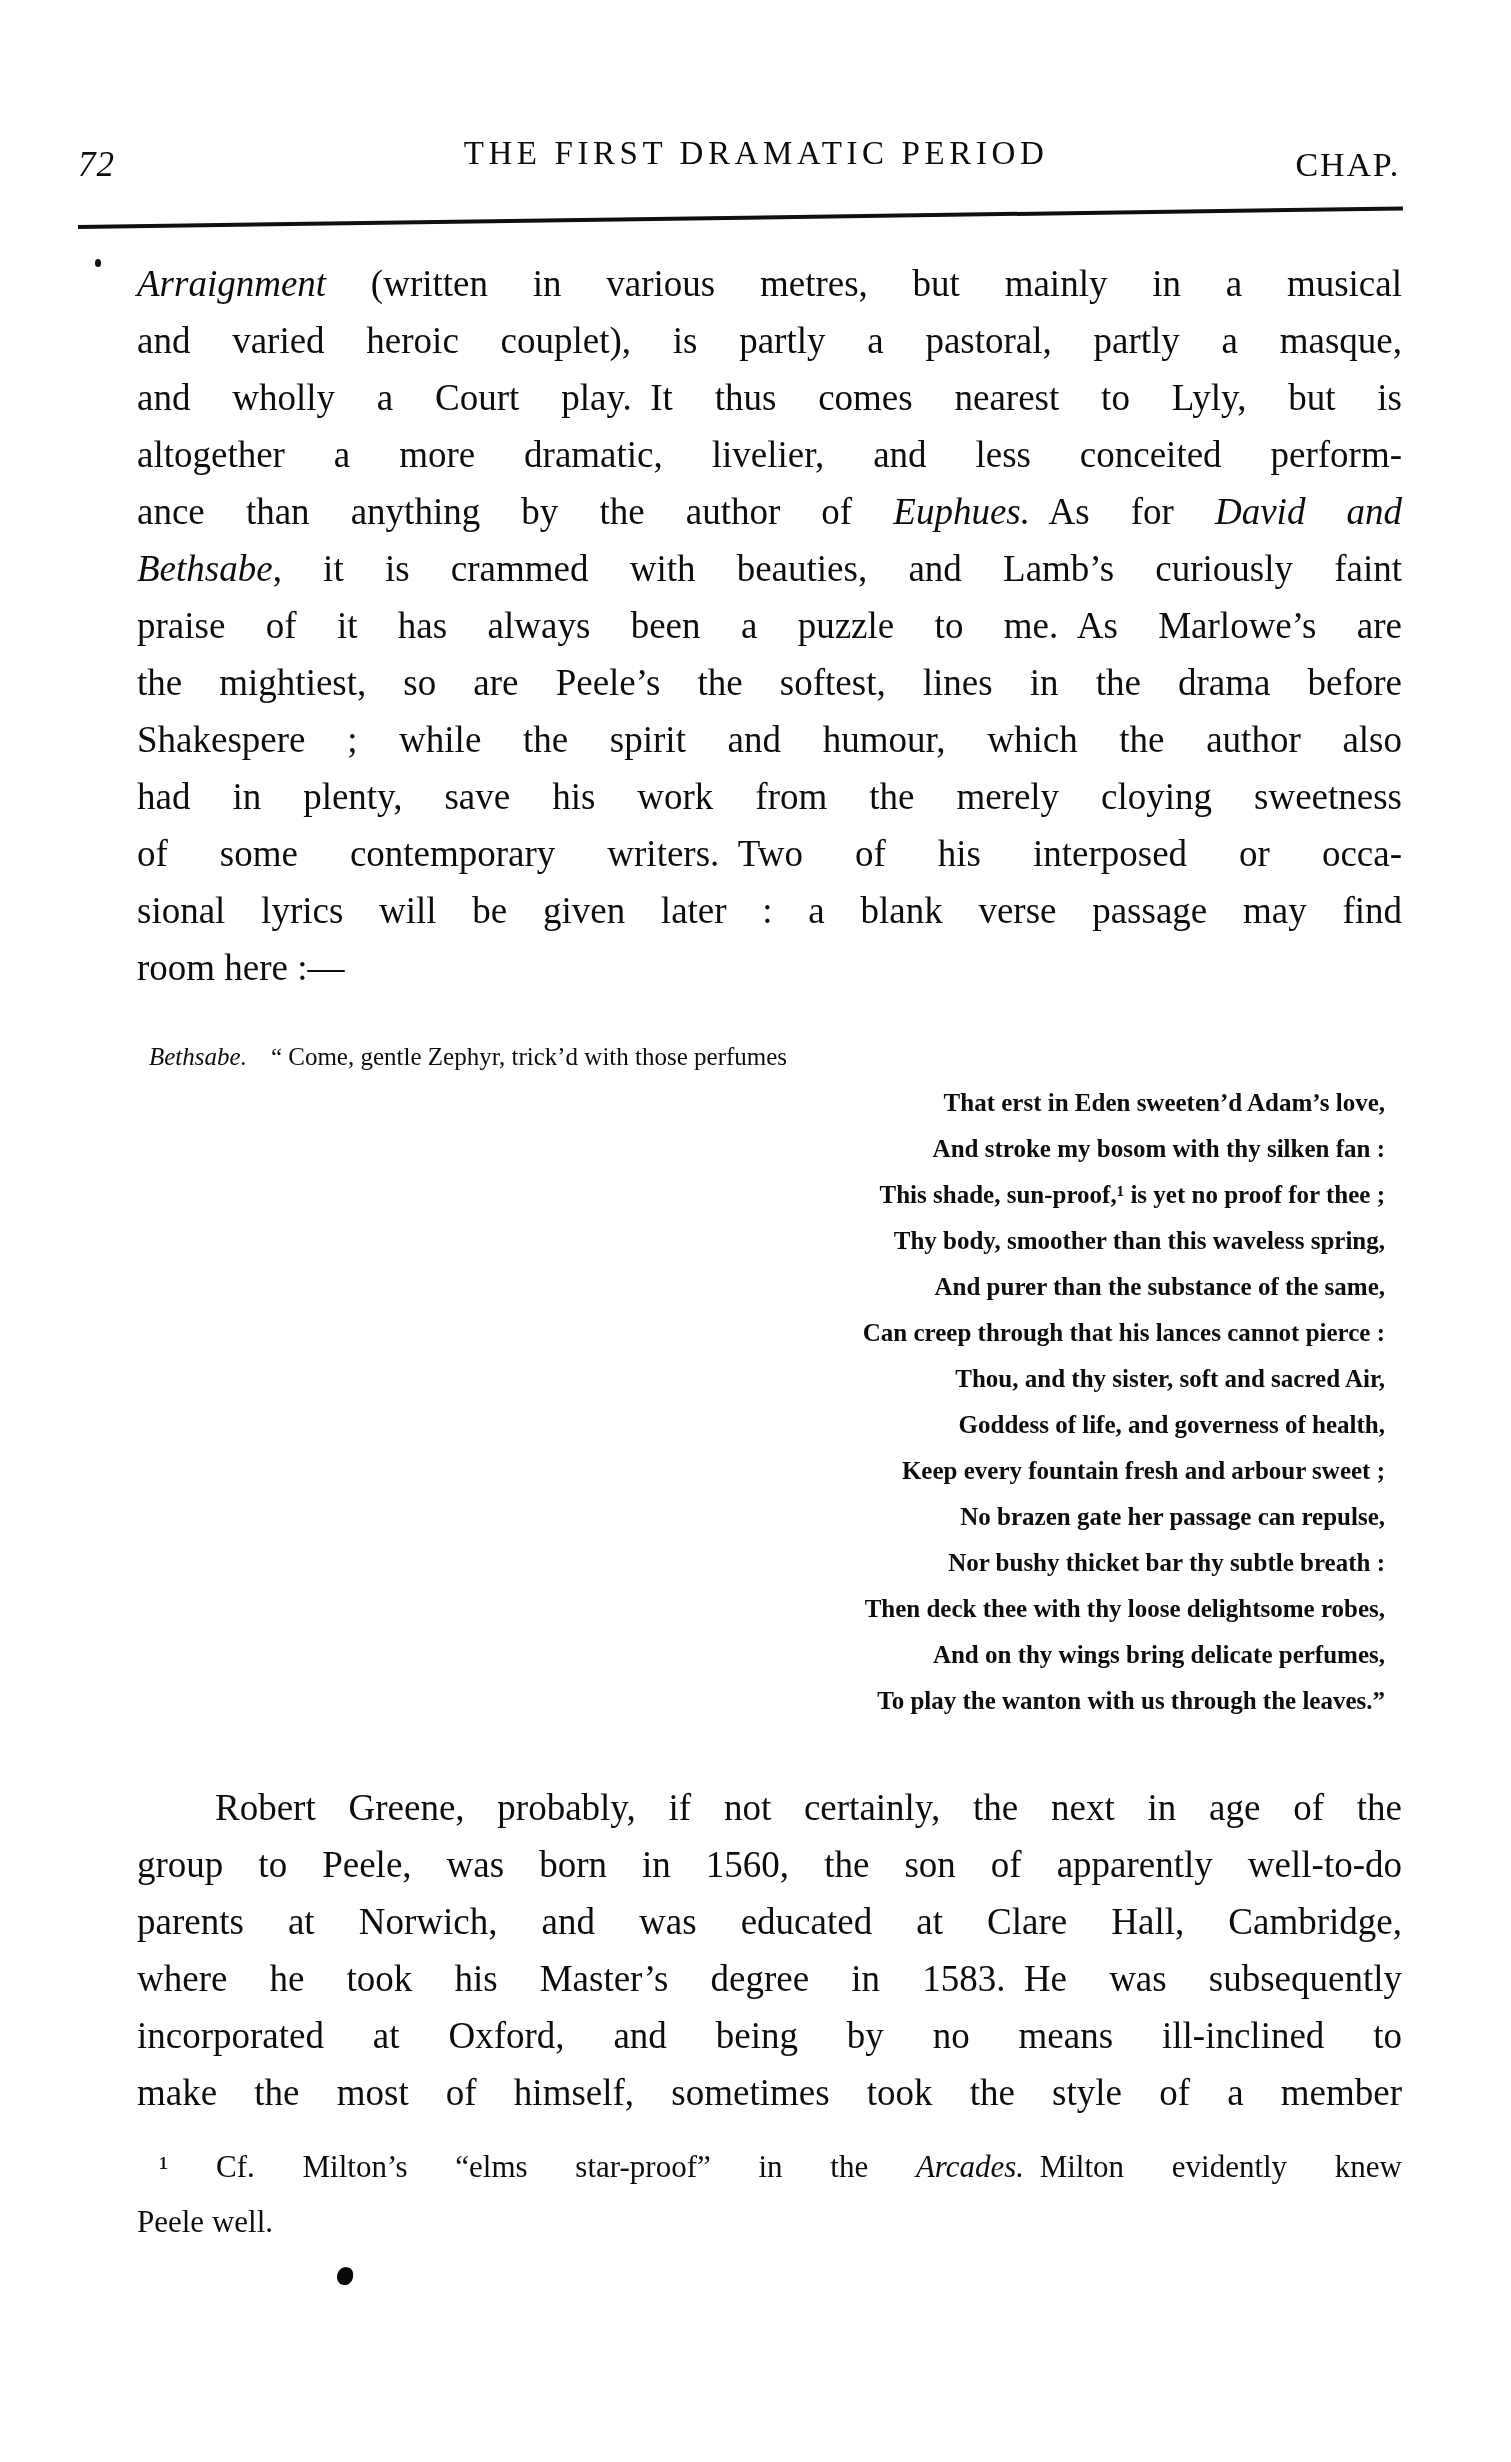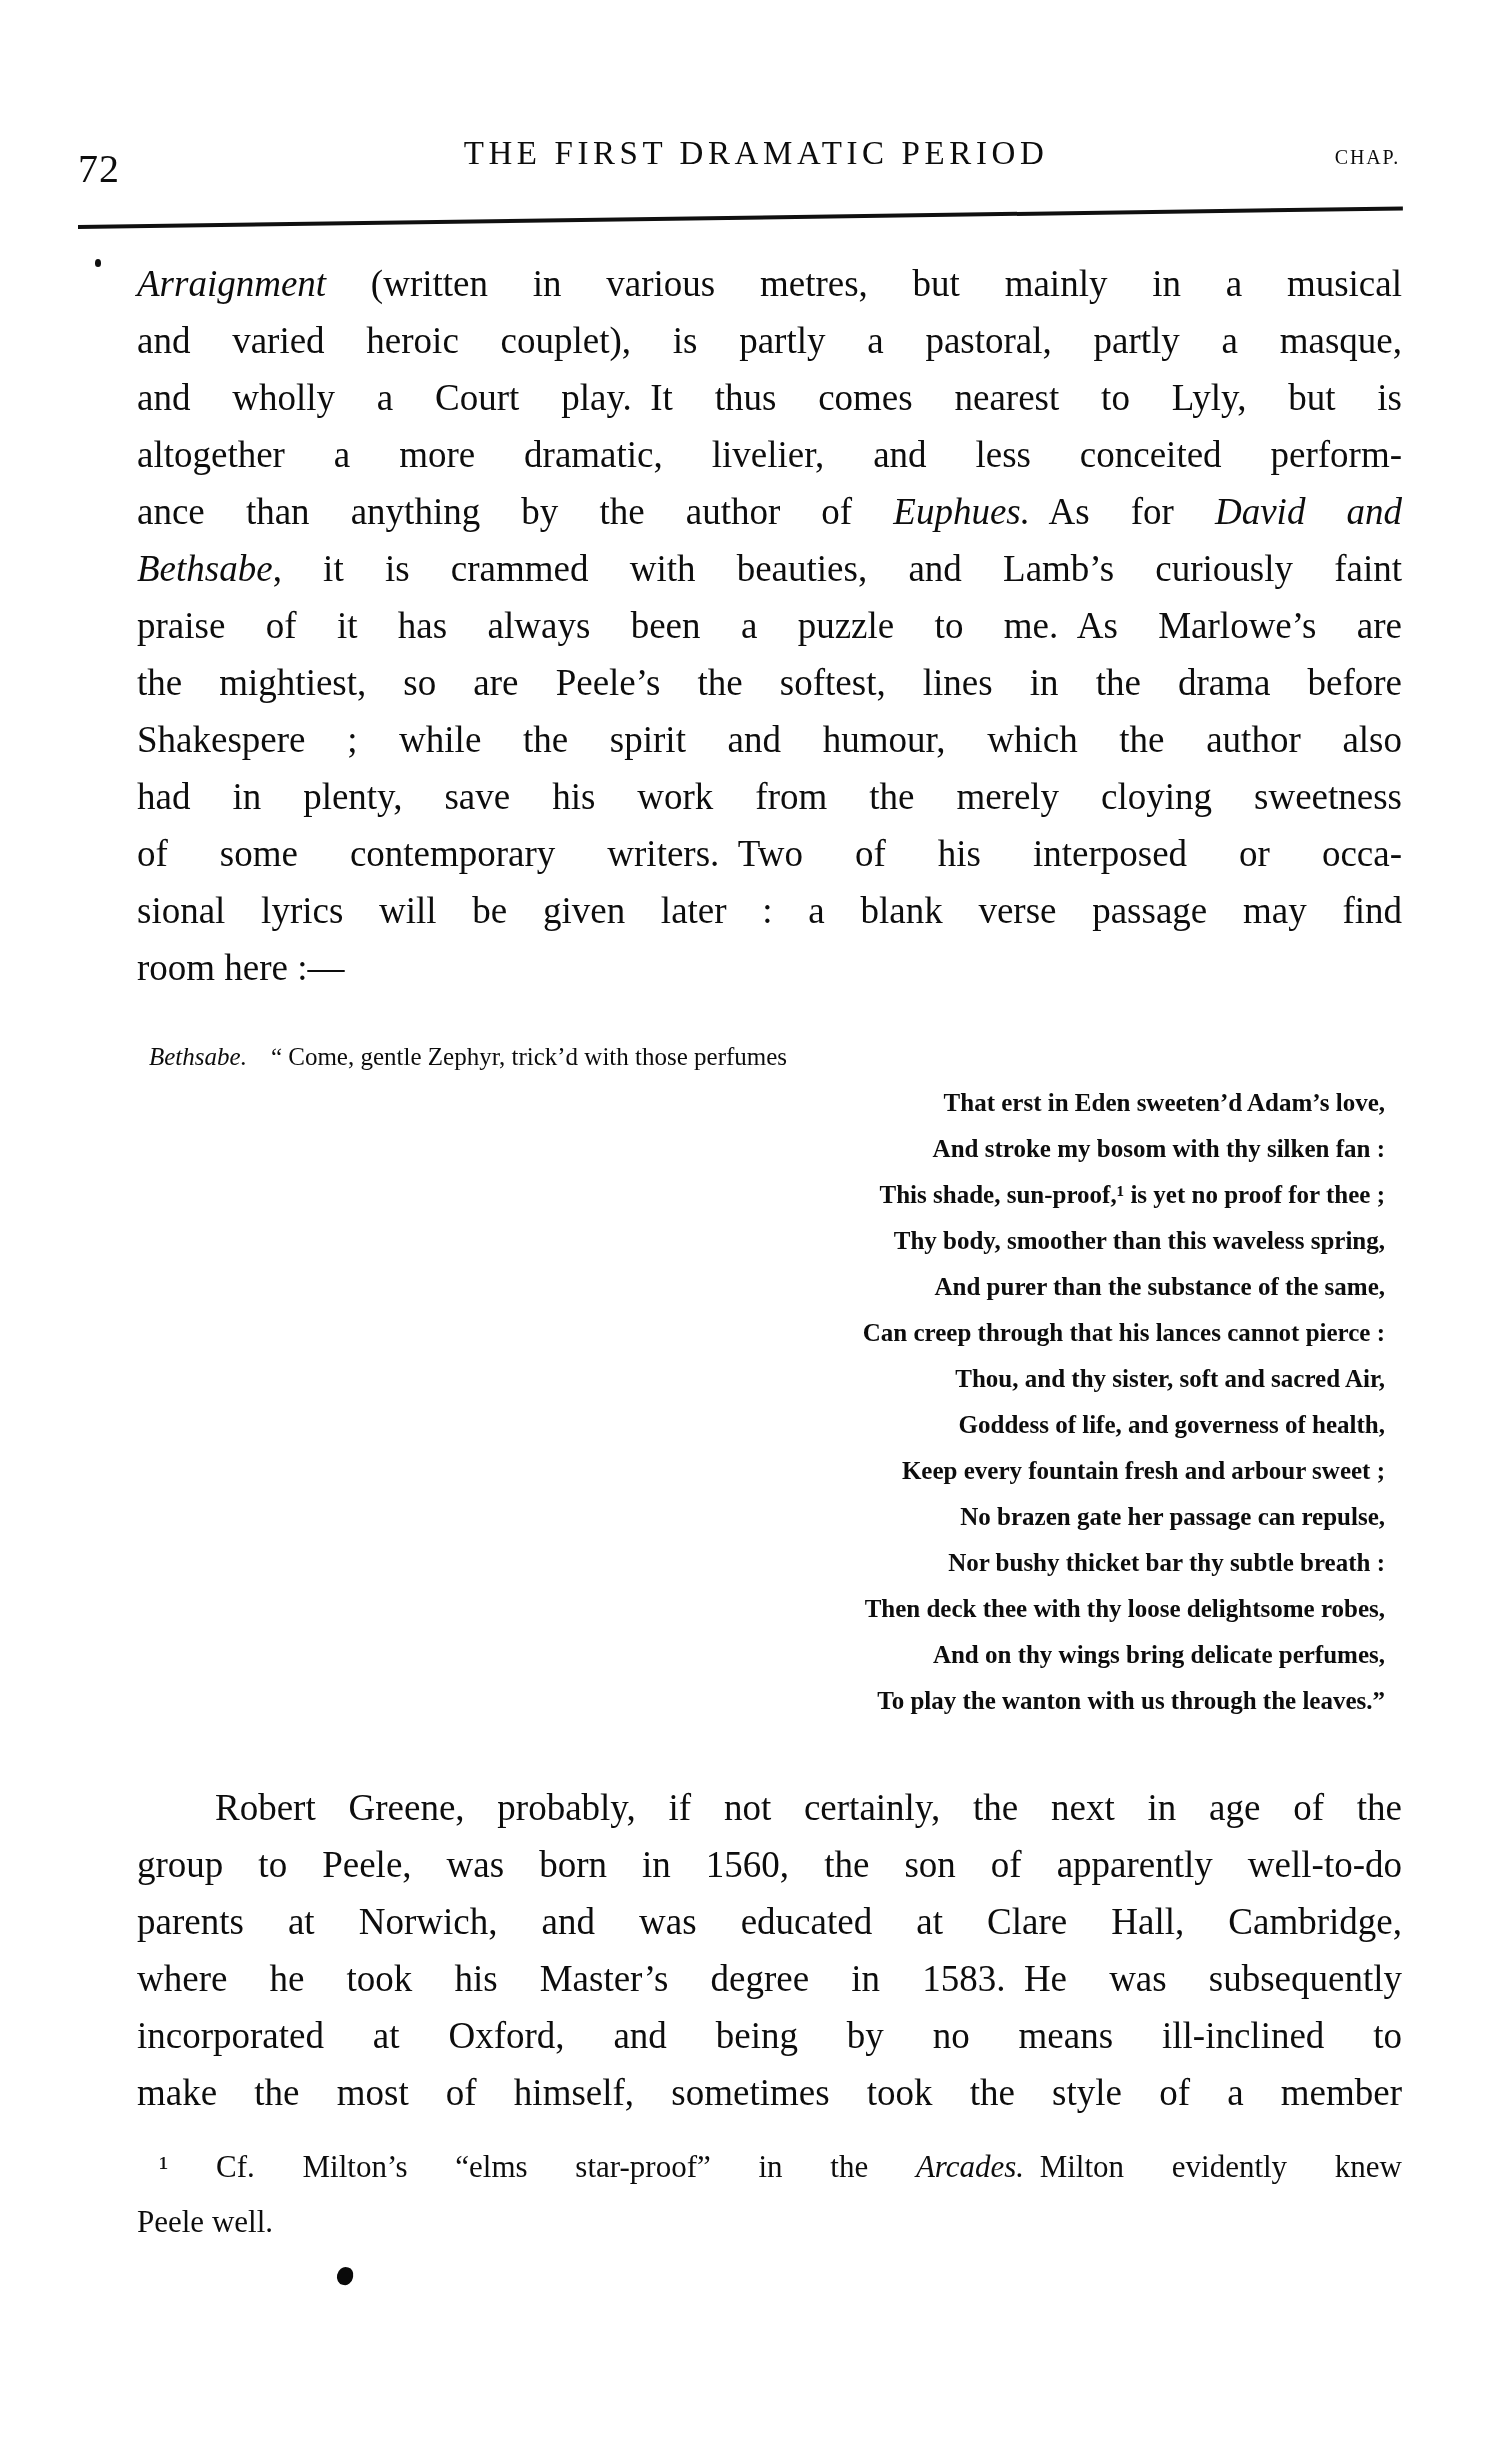--- a/index.html
+++ b/index.html
@@ -7,23 +7,23 @@
     position:relative;
     width:1512px;height:2462px;
     background:#ffffff;
     color:#0d0d0d;
     font-family:"Liberation Serif", serif;
     overflow:hidden;
   }
   .it{font-style:italic;margin-top:41px;}
 
   
-  .pagenum{position:absolute;left:78px;top:145px;font-size:40px;letter-spacing:0.9px;}
+  .pagenum{position:absolute;left:78px;top:145px;font-size:35px;letter-spacing:0.9px;font-style:italic;}
   .runtitle{position:absolute;left:0;right:0;top:135px;text-align:center;font-size:33px;letter-spacing:4.6px;}
-  .chap{position:absolute;right:112px;top:146px;font-size:20px;letter-spacing:1.8px;}
+  .chap{position:absolute;right:112px;top:146px;font-size:34px;letter-spacing:1.8px;}
   .rule{
     position:absolute;left:78px;top:225px;width:1325px;height:3.7px;background:#101010;
     transform:rotate(-0.8deg);transform-origin:left center;
   }
   .rule-dot{position:absolute;left:95px;top:259px;width:6.4px;height:8.2px;background:#101010;border-radius:50%;}
 
   
   .body-text{position:absolute;left:137px;width:1265px;font-size:37px;line-height:57px;}
   .body-text .tline{text-align:justify;text-align-last:justify;}
   .para1{top:255px;}

